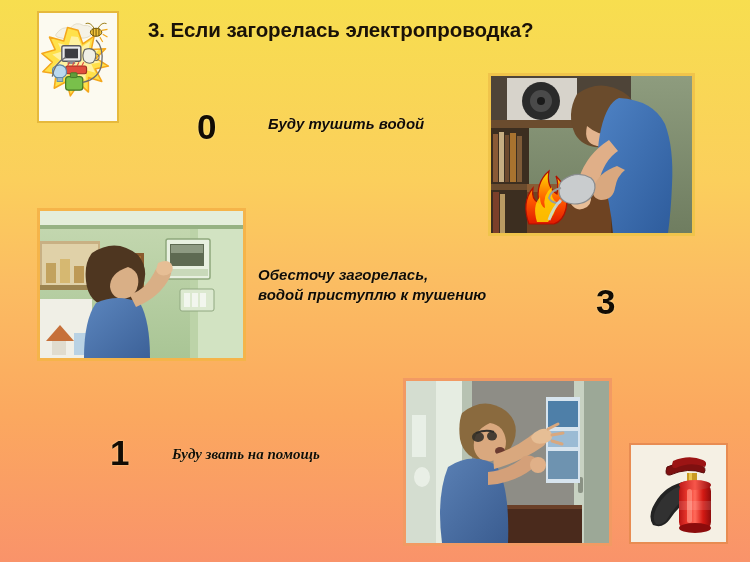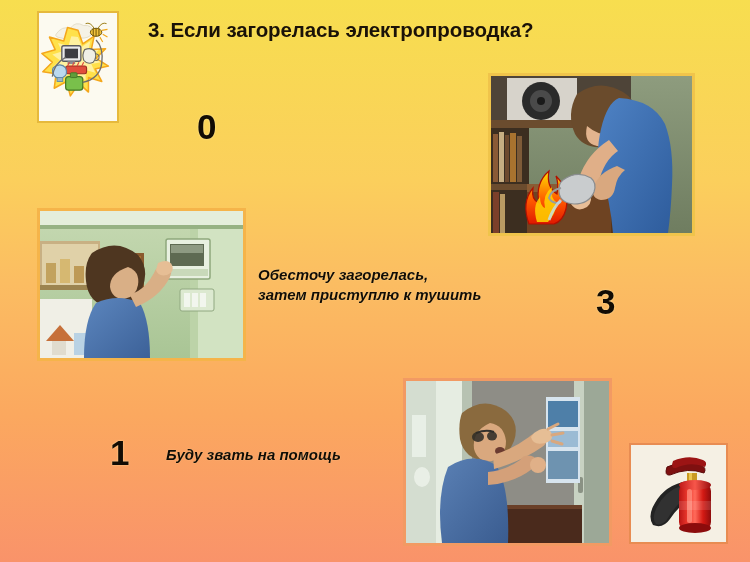--- a/index.html
+++ b/index.html
@@ -58,21 +58,21 @@
     position: absolute;
     font-size: 15px;
     font-weight: bold;
     font-style: italic;
     color: #120c04;
     line-height: 1.32;
     text-shadow: 0 0 1px rgba(255,240,190,.7);
   }
   #answer-water  { left: 268px; top: 114px; white-space: nowrap; }
   #answer-power  { left: 258px; top: 265px; width: 310px; }
-  #answer-help   { left: 166px; top: 445px; white-space: nowrap; }
+  #answer-help   { left: 172px; top: 445px; white-space: nowrap; font-family: Liberation Serif, serif; }
 
   
   .frame {
     position: absolute;
     box-sizing: border-box;
     overflow: hidden;
   }
   .frame > .inner {
     position: absolute;
     inset: 0;
@@ -154,20 +154,21 @@
           <path d="M2 -4 q4 -7 9 -5" fill="none" stroke="#9A7A12" stroke-width="1"></path>
           <path d="M7 2 l5 3 M6 -2 l6 -1 M4 5 l3 5" stroke="#F2A81C" stroke-width="1.2"></path>
         </g>
       </svg>
     </div>
   </div>
 
   <div id="title">3. Если загорелась электропроводка?</div>
 
   <div class="score" id="score-0">0</div>
+  <div class="answer" id="answer-water">Буду тушить водой</div>
 
   <div class="frame" id="fig-water">
     <div class="inner">
       <svg class="art" viewBox="0 0 201 157" preserveAspectRatio="none">
         <defs>
           <linearGradient id="wWall" x1="0" y1="0" x2="0" y2="1">
             <stop offset="0" stop-color="#8E9C7E"></stop>
             <stop offset="1" stop-color="#6F7D60"></stop>
           </linearGradient>
           <linearGradient id="wShirt" x1="0" y1="0" x2="1" y2="1">
@@ -279,21 +280,21 @@
         <path d="M56 92 q22 -10 44 0 q10 18 10 55 l-66 0 q0 -38 12 -55z" fill="url(#bShirt)"></path>
 
         <path d="M96 96 q24 -10 34 -30 q4 -8 -4 -11 q-9 -2 -12 7 q-8 16 -24 22z" fill="#D9AF86"></path>
         <path d="M118 52 q10 -5 14 2 q3 7 -5 10 q-9 2 -11 -5z" fill="#E6BE95"></path>
       </svg>
     </div>
   </div>
 
   <div class="answer" id="answer-power">
     <div>Обесточу загорелась,</div>
-    <div>затем приступлю к тушить</div>
+    <div>водой приступлю к тушению</div>
   </div>
   <div class="score" id="score-3">3</div>
 
   <div class="score" id="score-1">1</div>
   <div class="answer" id="answer-help">Буду звать на помощь</div>
 
   <div class="frame" id="fig-calling">
     <div class="inner">
       <svg class="art" viewBox="0 0 203 162" preserveAspectRatio="none">
         <defs>

